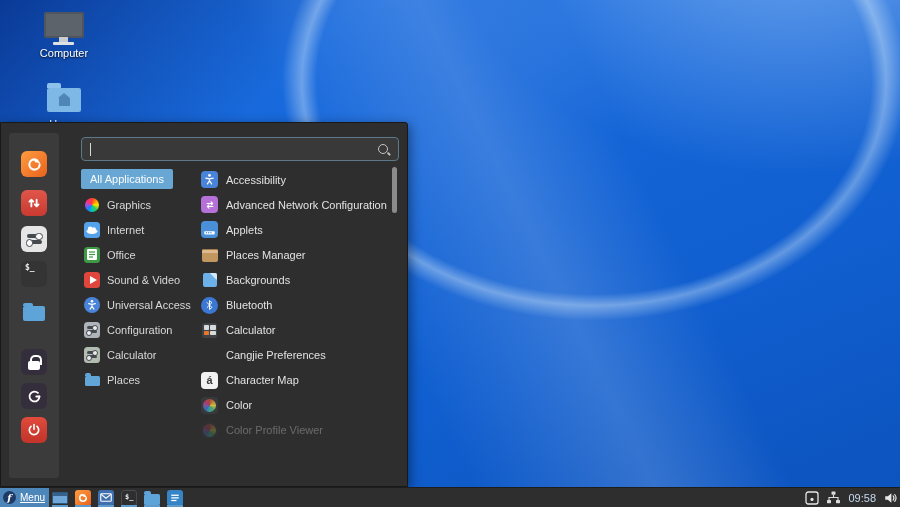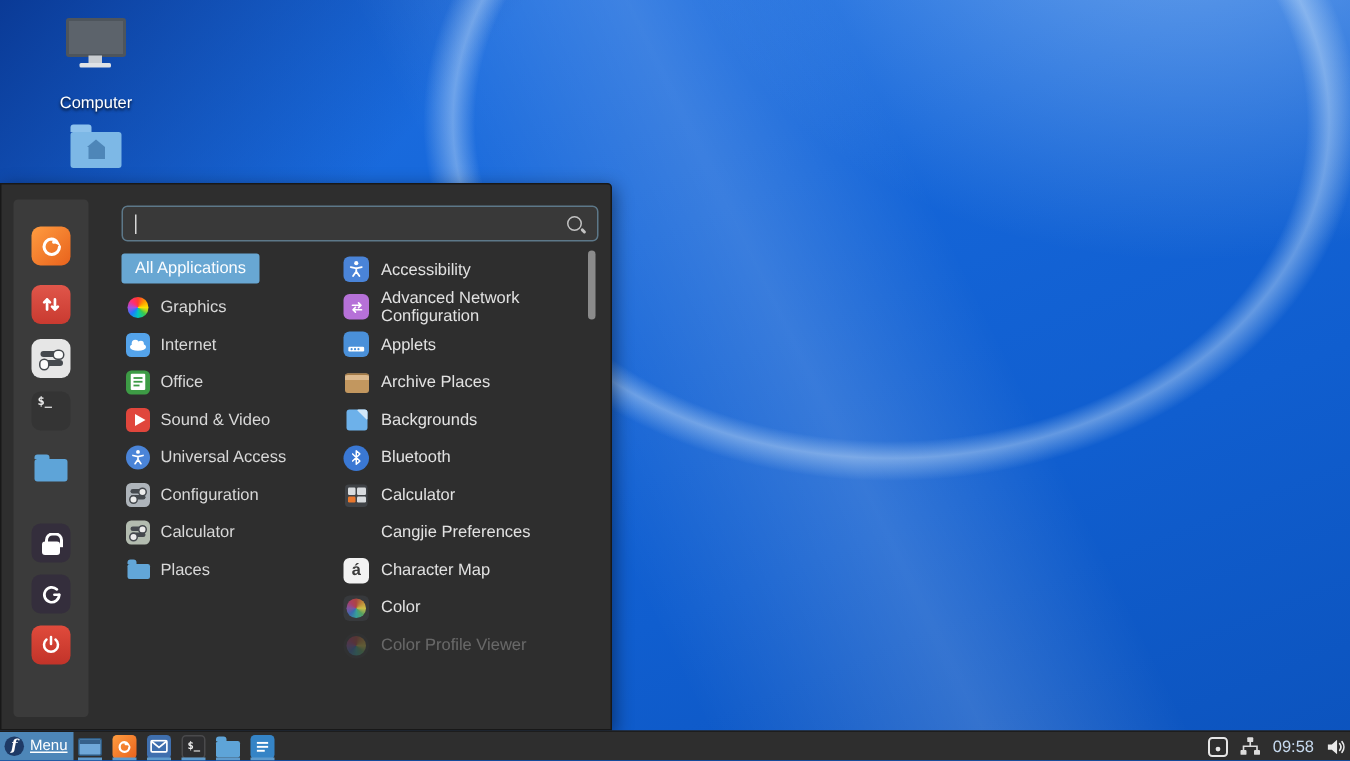--- a/index.html
+++ b/index.html
@@ -10,21 +10,21 @@
   .wallpaper { position:absolute; inset:0;
     background:
       radial-gradient(55% 75% at 66% 16%, rgba(235,248,255,0) 56%, rgba(235,248,255,.38) 59%, rgba(235,248,255,0) 63%),
       radial-gradient(70% 95% at 88% -18%, rgba(190,222,255,.55) 0%, rgba(190,222,255,0) 55%),
       linear-gradient(64deg, rgba(255,255,255,0) 42%, rgba(255,255,255,.10) 52%, rgba(255,255,255,.16) 58%, rgba(255,255,255,0) 70%),
       linear-gradient(132deg, #0a3a96 0%, rgba(10,58,150,0) 26%),
       linear-gradient(158deg, #1e70e2 0%, #1566d9 38%, #105ecf 68%, #0c53bd 100%);
   }
 
   
-  .desktop-icon { position:absolute; width:84px; display:flex; flex-direction:column; align-items:center; z-index:1; cursor:default;gap:16px; }
+  .desktop-icon { position:absolute; width:84px; display:flex; flex-direction:column; align-items:center; z-index:1; cursor:default; }
   .desktop-icon .lbl { margin-top:9px; font-size:11px; color:#fff; text-shadow:0 1px 2px rgba(0,0,0,.85); }
   .mon { position:relative; width:40px; height:26px; background:#5c636b; border:2px solid #4e555c; border-radius:2px; }
   .mon::after { content:""; position:absolute; left:13px; bottom:-7px; width:9px; height:6px; background:#c9cdd1; }
   .mon::before { content:""; position:absolute; left:7px; bottom:-9px; width:21px; height:3px; background:#dfe2e5; border-radius:1px; z-index:1; }
   .homefold { position:relative; width:34px; height:24px; background:#7db8e6; border-radius:2px; margin-top:6px; }
   .homefold::before { content:""; position:absolute; top:-5px; left:0; width:14px; height:5px; background:#8ec2ec; border-radius:2px 2px 0 0; }
   .house { position:absolute; left:12px; top:10px; width:11px; height:8px; background:#4e86b8; }
   .house::before { content:""; position:absolute; top:-5px; left:-1px; border-left:6.5px solid transparent; border-right:6.5px solid transparent; border-bottom:5px solid #4e86b8; }
 
   
@@ -38,21 +38,21 @@
   .mag { position:absolute; right:8px; top:5px; width:13px; height:13px; }
   .mag::before { content:""; position:absolute; left:1px; top:1px; width:8px; height:8px; border:1.5px solid #c3c3c3; border-radius:50%; }
   .mag::after { content:""; position:absolute; left:9.5px; top:9.5px; width:4px; height:1.7px; background:#c3c3c3; transform:rotate(45deg); border-radius:1px; }
 
   .cats { position:absolute; left:80px; top:44px; width:118px; }
   .cat { height:25px; display:flex; align-items:center; gap:7px; font-size:11px; color:#d8d8d8; padding-left:3px; cursor:pointer; }
   .cat-sel { height:20px; margin:2px 0 3px 0; padding:0 9px 0 9px; background:#68a7d3; border-radius:2px; color:#fbfdff; display:inline-flex; align-items:center; align-self:flex-start; }
   .cats { display:flex; flex-direction:column; align-items:stretch; }
 
   .apps { position:absolute; left:200px; top:44px; width:188px; }
-  .app { height:25.1px; display:flex; align-items:center; gap:8px; font-size:11px; color:#e2e2e2; cursor:pointer;margin-left:28px; }
+  .app { height:25.1px; display:flex; align-items:center; gap:8px; font-size:11px; color:#e2e2e2; cursor:pointer; }
   .app.dim { opacity:.32; }
 
   .vscroll { position:absolute; left:391px; top:44px; width:5px; height:46px; background:#8b8b8b; border-radius:2.5px; cursor:pointer; }
 
   
   .sq { display:flex; align-items:center; justify-content:center; flex:none; position:relative; }
   .s16 { width:16px; height:16px; border-radius:3.5px; }
   .s17 { width:17px; height:17px; border-radius:4px; }
   .empty { background:transparent !important; }
   .wheel { width:14px; height:14px; border-radius:50%; background:conic-gradient(#ff3b30,#ff9500,#ffe100,#38c94f,#00c7be,#1d7bff,#a550de,#ff2d75,#ff3b30); }
@@ -274,21 +274,21 @@
             <circle cx="7" cy="12" r=".9" fill="#4a90d9"></circle>
             <circle cx="9.8" cy="12" r=".9" fill="#4a90d9"></circle>
           </svg>
       </span>
         <span>Applets</span>
     </div>
     <div class="app">
       <span class="sq s17 empty">
           <span class="archv"></span>
         </span>
-      <span>Archive Places</span>
+      <span>Places Manager</span>
     </div>
     <div class="app">
       <span class="sq s17 empty">
           <span class="bgimg"></span>
         </span>
       <span>Backgrounds</span>
     </div>
     <div class="app">
       <span class="sq s17" style="background:#3a78d4; border-radius:8.5px;">
         <svg width="11" height="12" viewBox="0 0 16 16">

